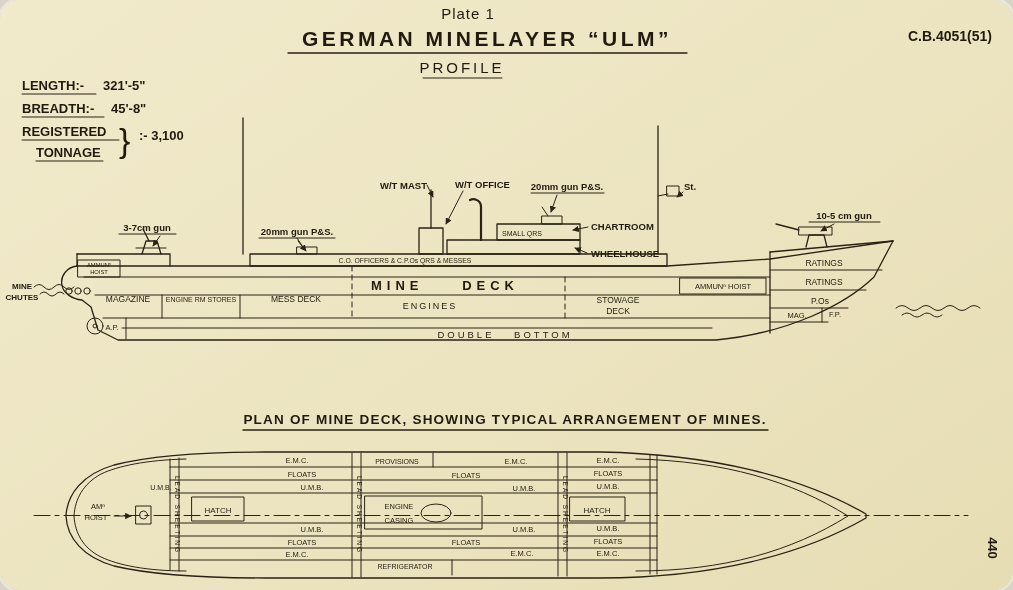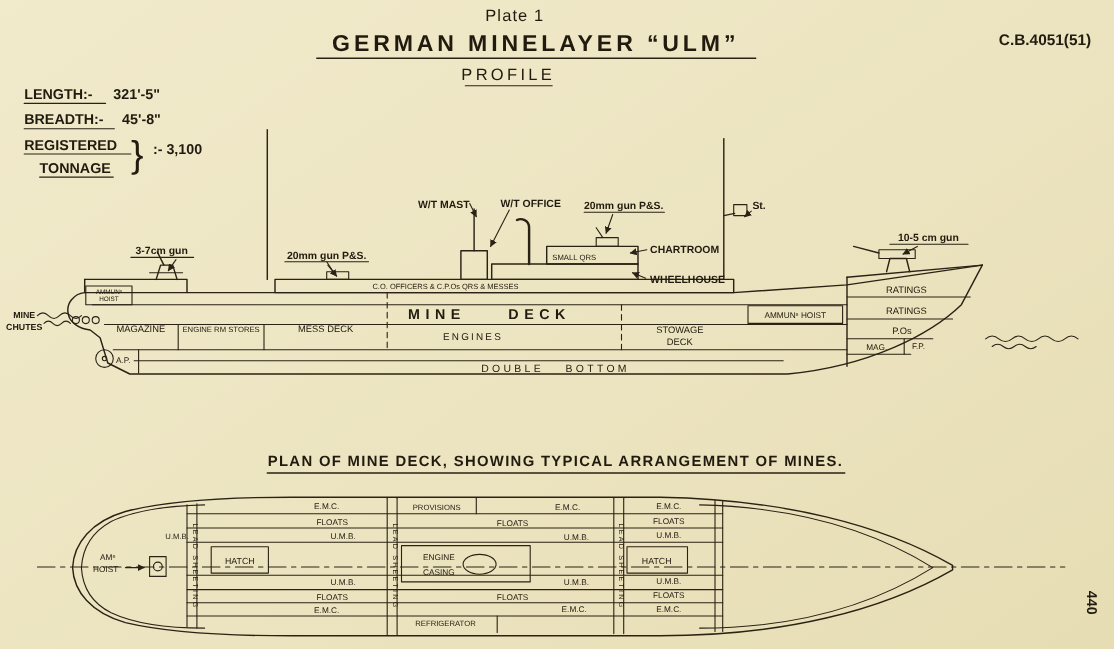--- a/index.html
+++ b/index.html
@@ -1,18 +1,18 @@
 <!DOCTYPE html>
 <html><head>
 <meta charset="utf-8">
 <style>
   html,body{margin:0;padding:0;background:#d8d4c8;}
   #page{position:relative;width:1013px;height:590px;box-sizing:border-box;
         background:linear-gradient(145deg,#f1eacb 0%,#ece4c0 55%,#e6ddb4 100%);
-        outline:2px solid #e9e7df;overflow:hidden;}
+        outline:2px solid #e9e7df;overflow:hidden;border-radius:19px;}
   svg{position:absolute;left:0;top:0;}
   text{fill:#211a0e;font-family:"Liberation Sans","DejaVu Sans",sans-serif;}
   .c{text-anchor:middle;}
   .b{font-weight:bold;}
   .ln{stroke:#2a2215;fill:none;stroke-width:1.3;stroke-linecap:round;stroke-linejoin:round;}
   .thin{stroke-width:1;}
   .dash{stroke-dasharray:5 4;}
   .cline{stroke-dasharray:16 5 4 5;}
 </style>
 </head>

